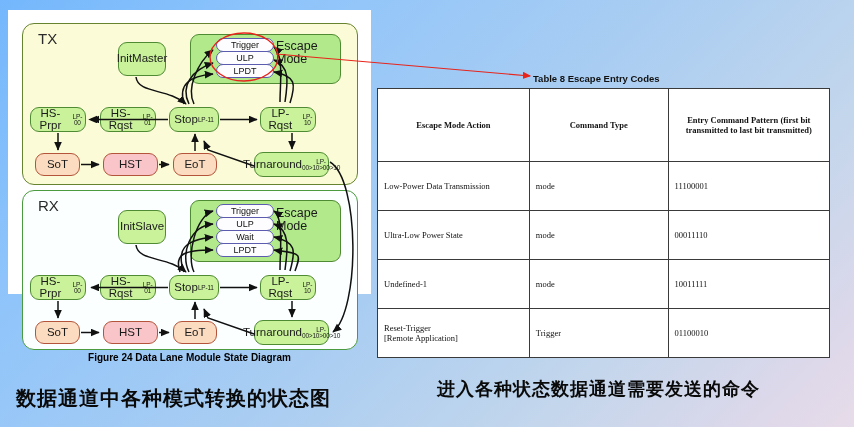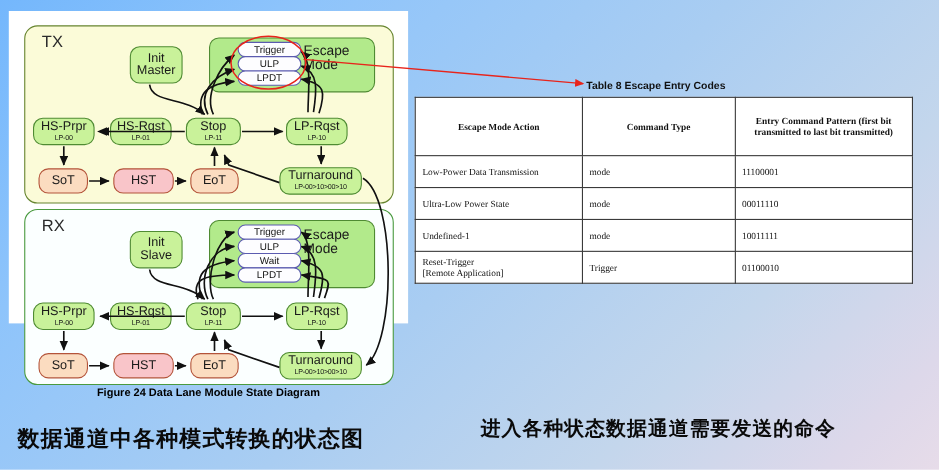--- a/index.html
+++ b/index.html
@@ -35,21 +35,21 @@
   }
   .grp-label {
     position: absolute; font-size: 15px; color: #2b2b2b; font-weight: 400;
     font-family: "Liberation Sans", sans-serif;
   }
 
   
   .node {
     position: absolute; box-sizing: border-box;
     border-radius: 9px;
-    display: flex; flex-direction: column; align-items: center; justify-content: center;
+    display: flex; flex-direction: row; align-items: center; justify-content: center;
     line-height: 1.0;
     text-align: center;
   }
   .node .t { font-size: 11.5px; color: #1a1a1a; }
   .node .s { font-size: 6.5px; color: #1a1a1a; margin-top: 1px; letter-spacing: -0.2px;}
   .green { background: #c9f29a; border: 1.3px solid #4f8b33; }
   .peach { background: #fbdcc0; border: 1.3px solid #b4543a; }
   .pink  { background: #f9c5c9; border: 1.3px solid #b4543a; }
 
   
@@ -76,21 +76,21 @@
     font-size: 9.5px; font-weight: bold; color: #111;
     font-family: "Liberation Sans", sans-serif;
   }
   .esc-table {
     position: absolute; left: 377px; top: 88px; width: 453px;
     border-collapse: collapse; background: #ffffff;
     font-family: "Liberation Serif", serif;
   }
   .esc-table td, .esc-table th {
     border: 1.1px solid #3a3a3a;
-    font-size: 8.5px; color: #111; padding: 3px 6px;
+    font-size: 8.5px; color: #111; padding: 13px 6px;
     vertical-align: middle;
   }
   .esc-table th { font-weight: bold; text-align: center; height: 46px; }
   .esc-table td { height: 22px; text-align: left; }
   .c0 { width: 152px; } .c1 { width: 138px; } .c2 { width: 163px; }
 
   
   .zh {
     position: absolute; color: #0a0a0a;
     font-family: "DejaVu Sans", sans-serif; font-weight: bold;

